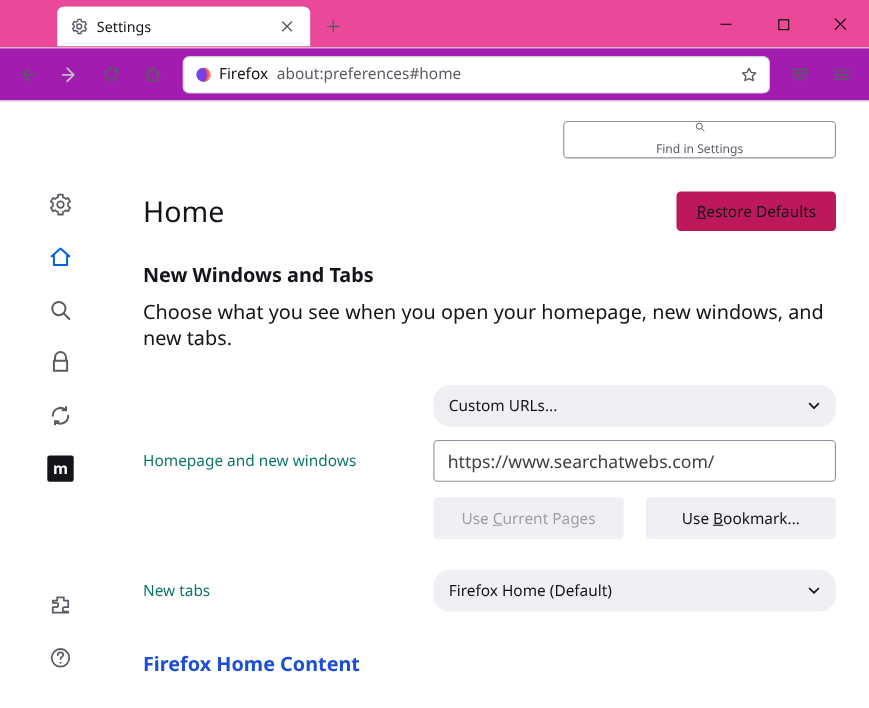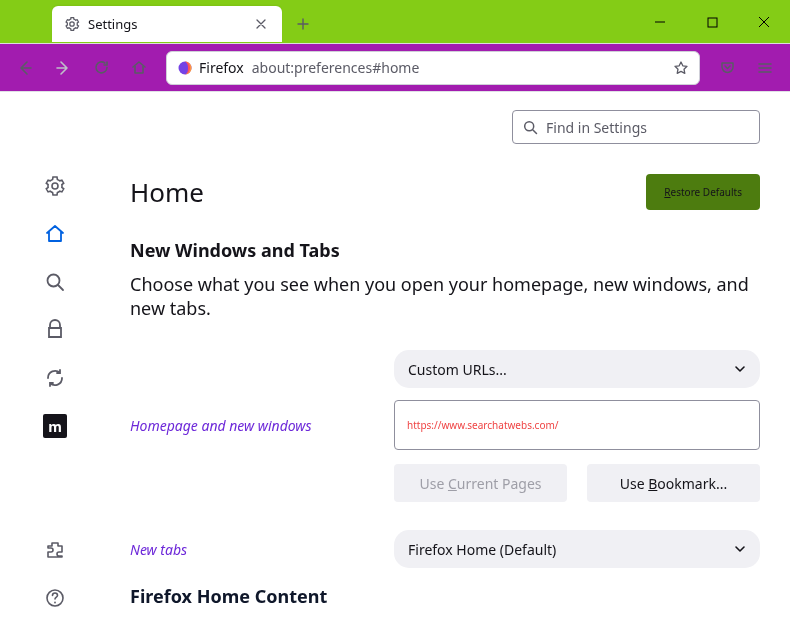--- a/index.html
+++ b/index.html
@@ -1,18 +1,18 @@
 <!DOCTYPE html>
 <html><head>
 <meta charset="utf-8">
 <style>
 * { box-sizing: border-box; margin: 0; padding: 0; font-family: "Segoe UI", system-ui, sans-serif; }
 body { width: 790px; height: 644px; background: #fff; overflow: hidden; position: relative; }
 
-.titlebar { height: 44px; display: flex; align-items: flex-start; border-bottom: 1px solid #ddd; background: #84cc16; }
+.titlebar { height: 44px; display: flex; align-items: flex-start; border-bottom: 1px solid #ddd; background: #ec4899; }
 .tab-strip { display: flex; align-items: center; padding-left: 52px; padding-top: 6px; }
 .tab { display: flex; align-items: center; gap: 8px; background: #fff; border-radius: 6px 6px 0 0; height: 36px; width: 230px; padding: 0 12px; box-shadow: 0 -1px 2px rgba(0,0,0,0.05); }
 .tab-icon { width: 16px; height: 16px; display: flex; align-items: center; justify-content: center; }
 .tab-title { flex: 1; font-size: 13px; color: #15141a; }
 .tab-close { width: 18px; height: 18px; display: flex; align-items: center; justify-content: center; color: #5b5b66; cursor: pointer; border-radius: 3px; }
 .newtab { width: 30px; height: 30px; display: flex; align-items: center; justify-content: center; margin-left: 6px; color: #5b5b66; cursor: pointer; border-radius: 4px; }
 .win-controls { margin-left: auto; display: flex; height: 44px; }
 .win-btn { width: 52px; display: flex; align-items: center; justify-content: center; color: #000; cursor: pointer; }
 
 .toolbar { height: 48px; display: flex; align-items: center; gap: 4px; padding: 0 8px; background: #a21caf; border-bottom: 1px solid #e0e0e6; }
@@ -25,43 +25,43 @@
 .fx-logo { width: 16px; height: 16px; }
 
 .content { display: flex; height: calc(644px - 92px); }
 .sidebar { width: 110px; display: flex; flex-direction: column; align-items: center; gap: 16px; padding-top: 78px; }
 .side-item { width: 32px; height: 32px; display: flex; align-items: center; justify-content: center; color: #5b5b66; cursor: pointer; border-radius: 4px; }
 .side-item.active { color: #0061e0; }
 .side-m { width: 24px; height: 24px; background: #15141a; color: #fff; display: flex; align-items: center; justify-content: center; font-weight: 700; font-size: 14px; border-radius: 2px;}
 
 .main { flex: 1; padding: 18px 30px 0 20px; position: relative; }
 .search-row { display: flex; justify-content: flex-end; margin-bottom: 30px; }
-.search-settings { width: 248px; height: 34px; border: 1px solid #8f8f9d; border-radius: 4px; display: flex; align-items: center; gap: 8px; padding: 0 10px; color: #5b5b66; font-size: 14px; cursor: text; }
+.search-settings { width: 248px; height: 34px; border: 1px solid #8f8f9d; border-radius: 4px; display: flex; align-items: center; gap: 8px; padding: 0 10px; color: #5b5b66; font-size: 11px; cursor: text; flex-direction: column; }
 
 .header-row { display: flex; align-items: center; justify-content: space-between; margin-bottom: 28px; }
 .page-title { font-size: 26px; font-weight: 400; color: #15141a; }
-.restore-btn { height: 36px; padding: 0 18px; background: #4d7c0f; border: none; border-radius: 4px; font-size: 10px; color: #15141a; cursor: pointer; }
+.restore-btn { height: 36px; padding: 0 18px; background: #be185d; border: none; border-radius: 4px; font-size: 14px; color: #15141a; cursor: pointer; }
 .restore-btn .u { text-decoration: underline; }
 
 .section-h2 { font-size: 18px; font-weight: 700; color: #15141a; margin-bottom: 10px; }
 .section-desc { font-size: 18px; color: #15141a; margin-bottom: 30px; }
 
 .form-row { display: flex; align-items: center; margin-bottom: 14px; }
-.form-label { width: 264px; font-size: 14px; color: #6d28d9; font-style: italic; }
+.form-label { width: 264px; font-size: 14px; color: #0f766e; }
 .form-control { flex: 1; }
 
 .dropdown { height: 38px; background: #f0f0f4; border-radius: 15px; display: flex; align-items: center; justify-content: space-between; padding: 0 14px; font-size: 14px; color: #15141a; cursor: pointer; }
-.text-input { width: 100%; height: 50px; border: 1px solid #8f8f9d; border-radius: 4px; padding: 0 12px; font-size: 10px; color: #ef4444; outline: none; }
+.text-input { width: 100%; height: 38px; border: 1px solid #8f8f9d; border-radius: 4px; padding: 0 12px; font-size: 16px; color: #404040; outline: none; }
 
 .btn-row { display: flex; gap: 20px; margin-left: 264px; margin-bottom: 28px; }
 .sec-btn { flex: 1; height: 38px; background: #f0f0f4; border: none; border-radius: 4px; font-size: 14px; color: #15141a; cursor: pointer; }
 .sec-btn.disabled { color: #9e9ea7; cursor: default; }
 .sec-btn .u { text-decoration: underline; }
 
-.section-h2b { font-size: 18px; font-weight: 700; color: #0f172a; margin-top: 16px; }
+.section-h2b { font-size: 18px; font-weight: 700; color: #1d4ed8; margin-top: 36px; }
 
 svg { display: block; }
 </style>
 </head>
 <body>
 
 <div class="titlebar">
   <div class="tab-strip">
     <div class="tab">
       <span class="tab-icon">

